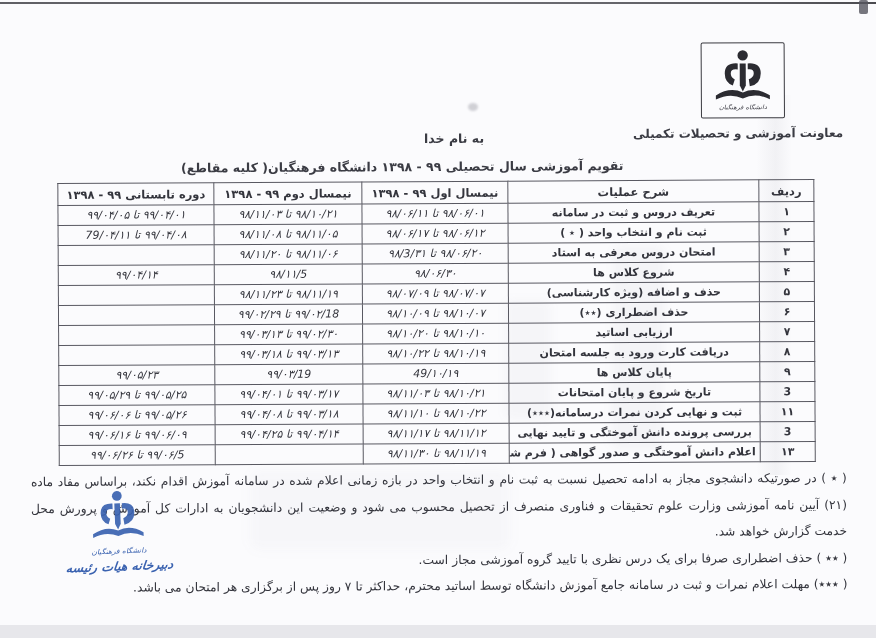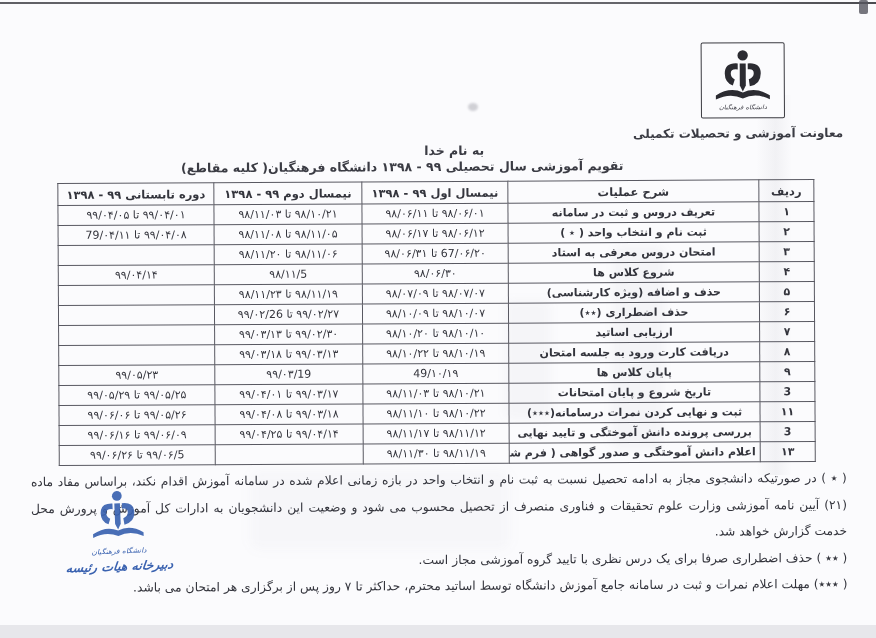--- a/index.html
+++ b/index.html
@@ -36,21 +36,21 @@
   }
   .logo-caption{
     font-size:6.5px;color:#3a3a42;font-style:italic;margin-top:1px;white-space:nowrap;
     transform:scaleY(.9);
   }
   .dept-line{
     position:absolute;right:32px;top:128px;
     font-size:12px;font-weight:700;letter-spacing:.2px;color:#3b3c44;
   }
   .bismillah{
-    position:absolute;left:380px;top:143px;width:150px;text-align:center;
+    position:absolute;left:380px;top:131px;width:150px;text-align:center;
     font-size:12.5px;font-weight:700;color:#3b3c44;
   }
   .doc-title{
     position:absolute;right:150px;left:80px;top:159px;text-align:center;
     font-size:12.5px;font-weight:700;color:#3b3c44;
   }
   
   .table-wrap{position:absolute;right:61px;top:181px;width:756px;}
   table.cal{
     border-collapse:collapse;width:756px;table-layout:fixed;
@@ -58,21 +58,21 @@
   }
   table.cal th,table.cal td{
     border:1px solid #595962;
     padding:0 4px;overflow:hidden;white-space:nowrap;
     color:#34353d;
   }
   table.cal th{height:21px;font-size:11.5px;font-weight:700;}
   table.cal td{height:19px;font-size:11px;text-align:center;}
   td.desc{text-align:center;font-weight:600;font-size:11px;}
   td.rownum{font-weight:600;}
-  td.date{letter-spacing:.3px;}
+  td.date{letter-spacing:.3px;font-style:italic;}
   
   .footnotes{
     position:absolute;right:30px;left:30px;top:467px;
     font-size:12.3px;line-height:26.5px;color:#34353d;
     text-align:justify;
   }
   .footnotes p{margin:0;}
   
   .stamp{
     position:absolute;right:688px;left:46px;top:483px;width:142px;
@@ -158,21 +158,21 @@
           <tr>
             <td class="rownum">۲</td>
             <td class="desc">ثبت نام و انتخاب واحد ( ٭ )</td>
             <td class="date">۹۸/۰۶/۱۲ تا ۹۸/۰۶/۱۷</td>
             <td class="date">۹۸/۱۱/۰۵ تا ۹۸/۱۱/۰۸</td>
             <td class="date">۹۹/۰۴/۰۸ تا 79/۰۴/۱۱</td>
           </tr>
           <tr>
             <td class="rownum">۳</td>
             <td class="desc">امتحان دروس معرفی به استاد</td>
-            <td class="date">67/۰۶/۲۰ تا ۹۸/۰۶/۳۱</td>
+            <td class="date">۹۸/۰۶/۲۰ تا ۹۸/3/۳۱</td>
             <td class="date">۹۸/۱۱/۰۶ تا ۹۸/۱۱/۲۰</td>
             <td class="date"></td>
           </tr>
           <tr>
             <td class="rownum">۴</td>
             <td class="desc">شروع کلاس ها</td>
             <td class="date">۹۸/۰۶/۳۰</td>
             <td class="date">۹۸/۱۱/5</td>
             <td class="date">۹۹/۰۴/۱۴</td>
           </tr>
@@ -180,21 +180,21 @@
             <td class="rownum">۵</td>
             <td class="desc">حذف و اضافه (ویژه کارشناسی)</td>
             <td class="date">۹۸/۰۷/۰۷ تا ۹۸/۰۷/۰۹</td>
             <td class="date">۹۸/۱۱/۱۹ تا ۹۸/۱۱/۲۳</td>
             <td class="date"></td>
           </tr>
           <tr>
             <td class="rownum">۶</td>
             <td class="desc">حذف اضطراری (٭٭)</td>
             <td class="date">۹۸/۱۰/۰۷ تا ۹۸/۱۰/۰۹</td>
-            <td class="date">۹۹/۰۲/۲۷ تا ۹۹/۰۲/26</td>
+            <td class="date">۹۹/۰۲/18 تا ۹۹/۰۲/۲۹</td>
             <td class="date"></td>
           </tr>
           <tr>
             <td class="rownum">۷</td>
             <td class="desc">ارزیابی اساتید</td>
             <td class="date">۹۸/۱۰/۱۰ تا ۹۸/۱۰/۲۰</td>
             <td class="date">۹۹/۰۲/۳۰ تا ۹۹/۰۳/۱۳</td>
             <td class="date"></td>
           </tr>
           <tr>

